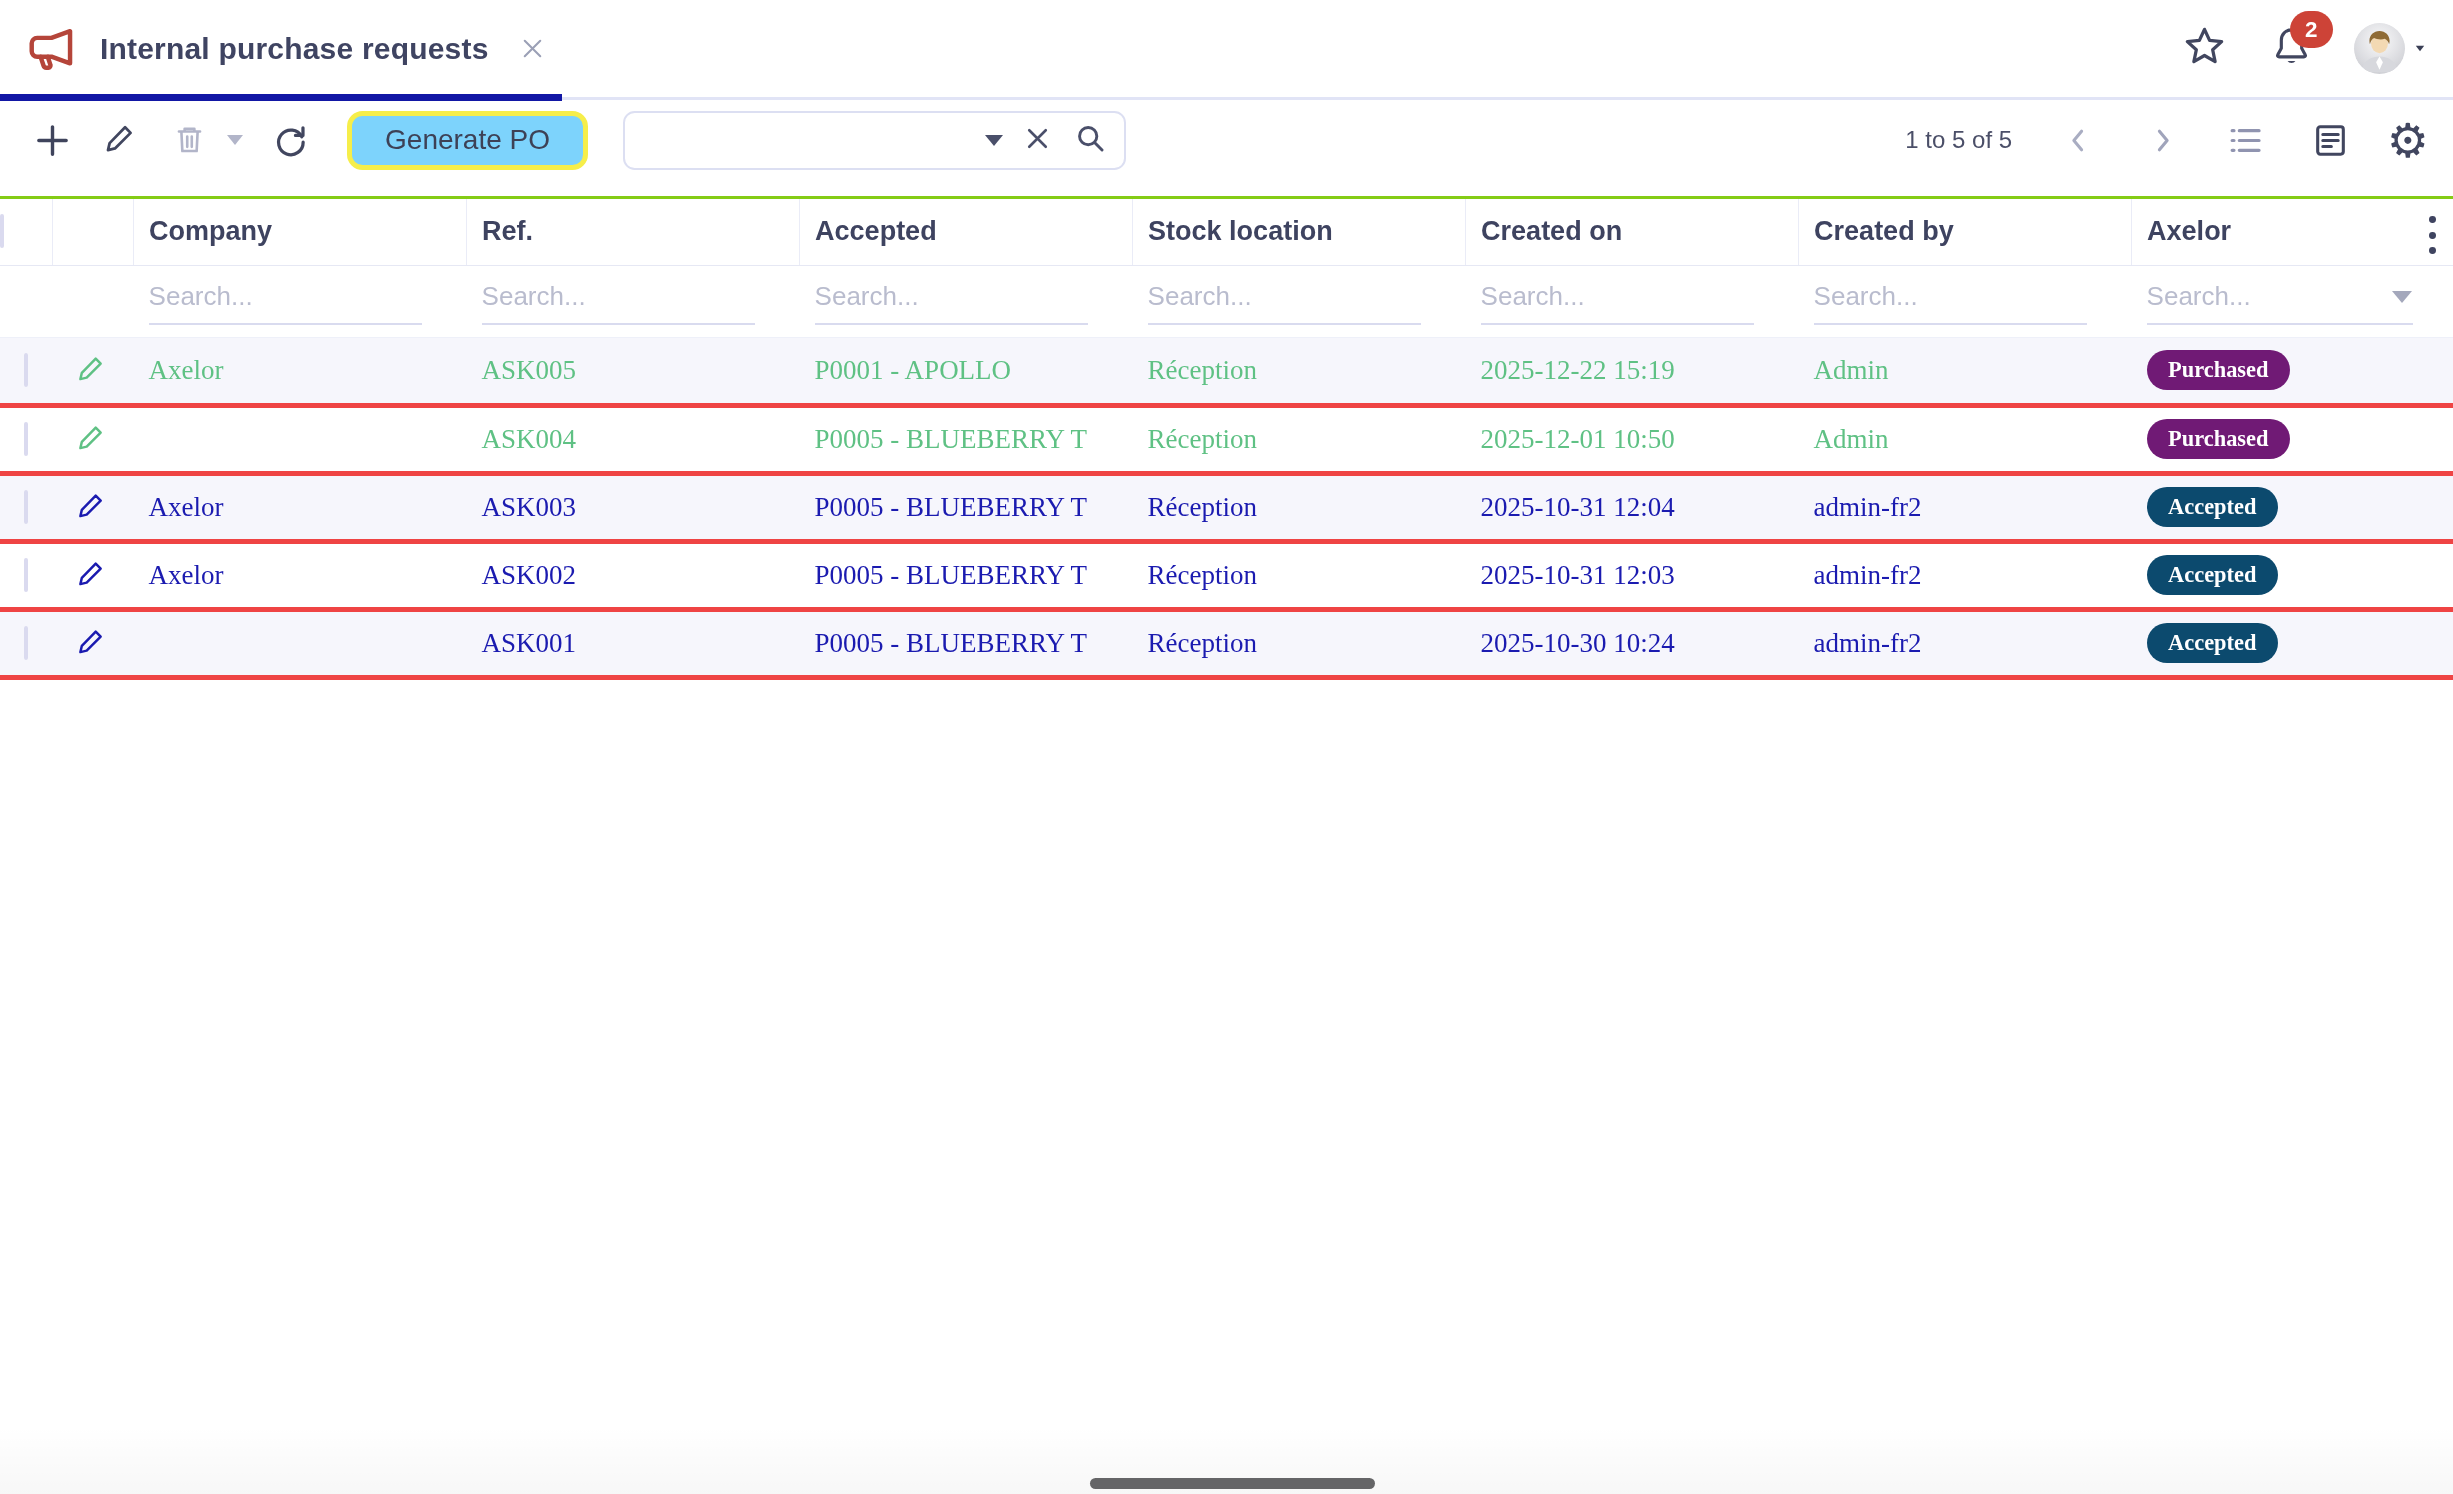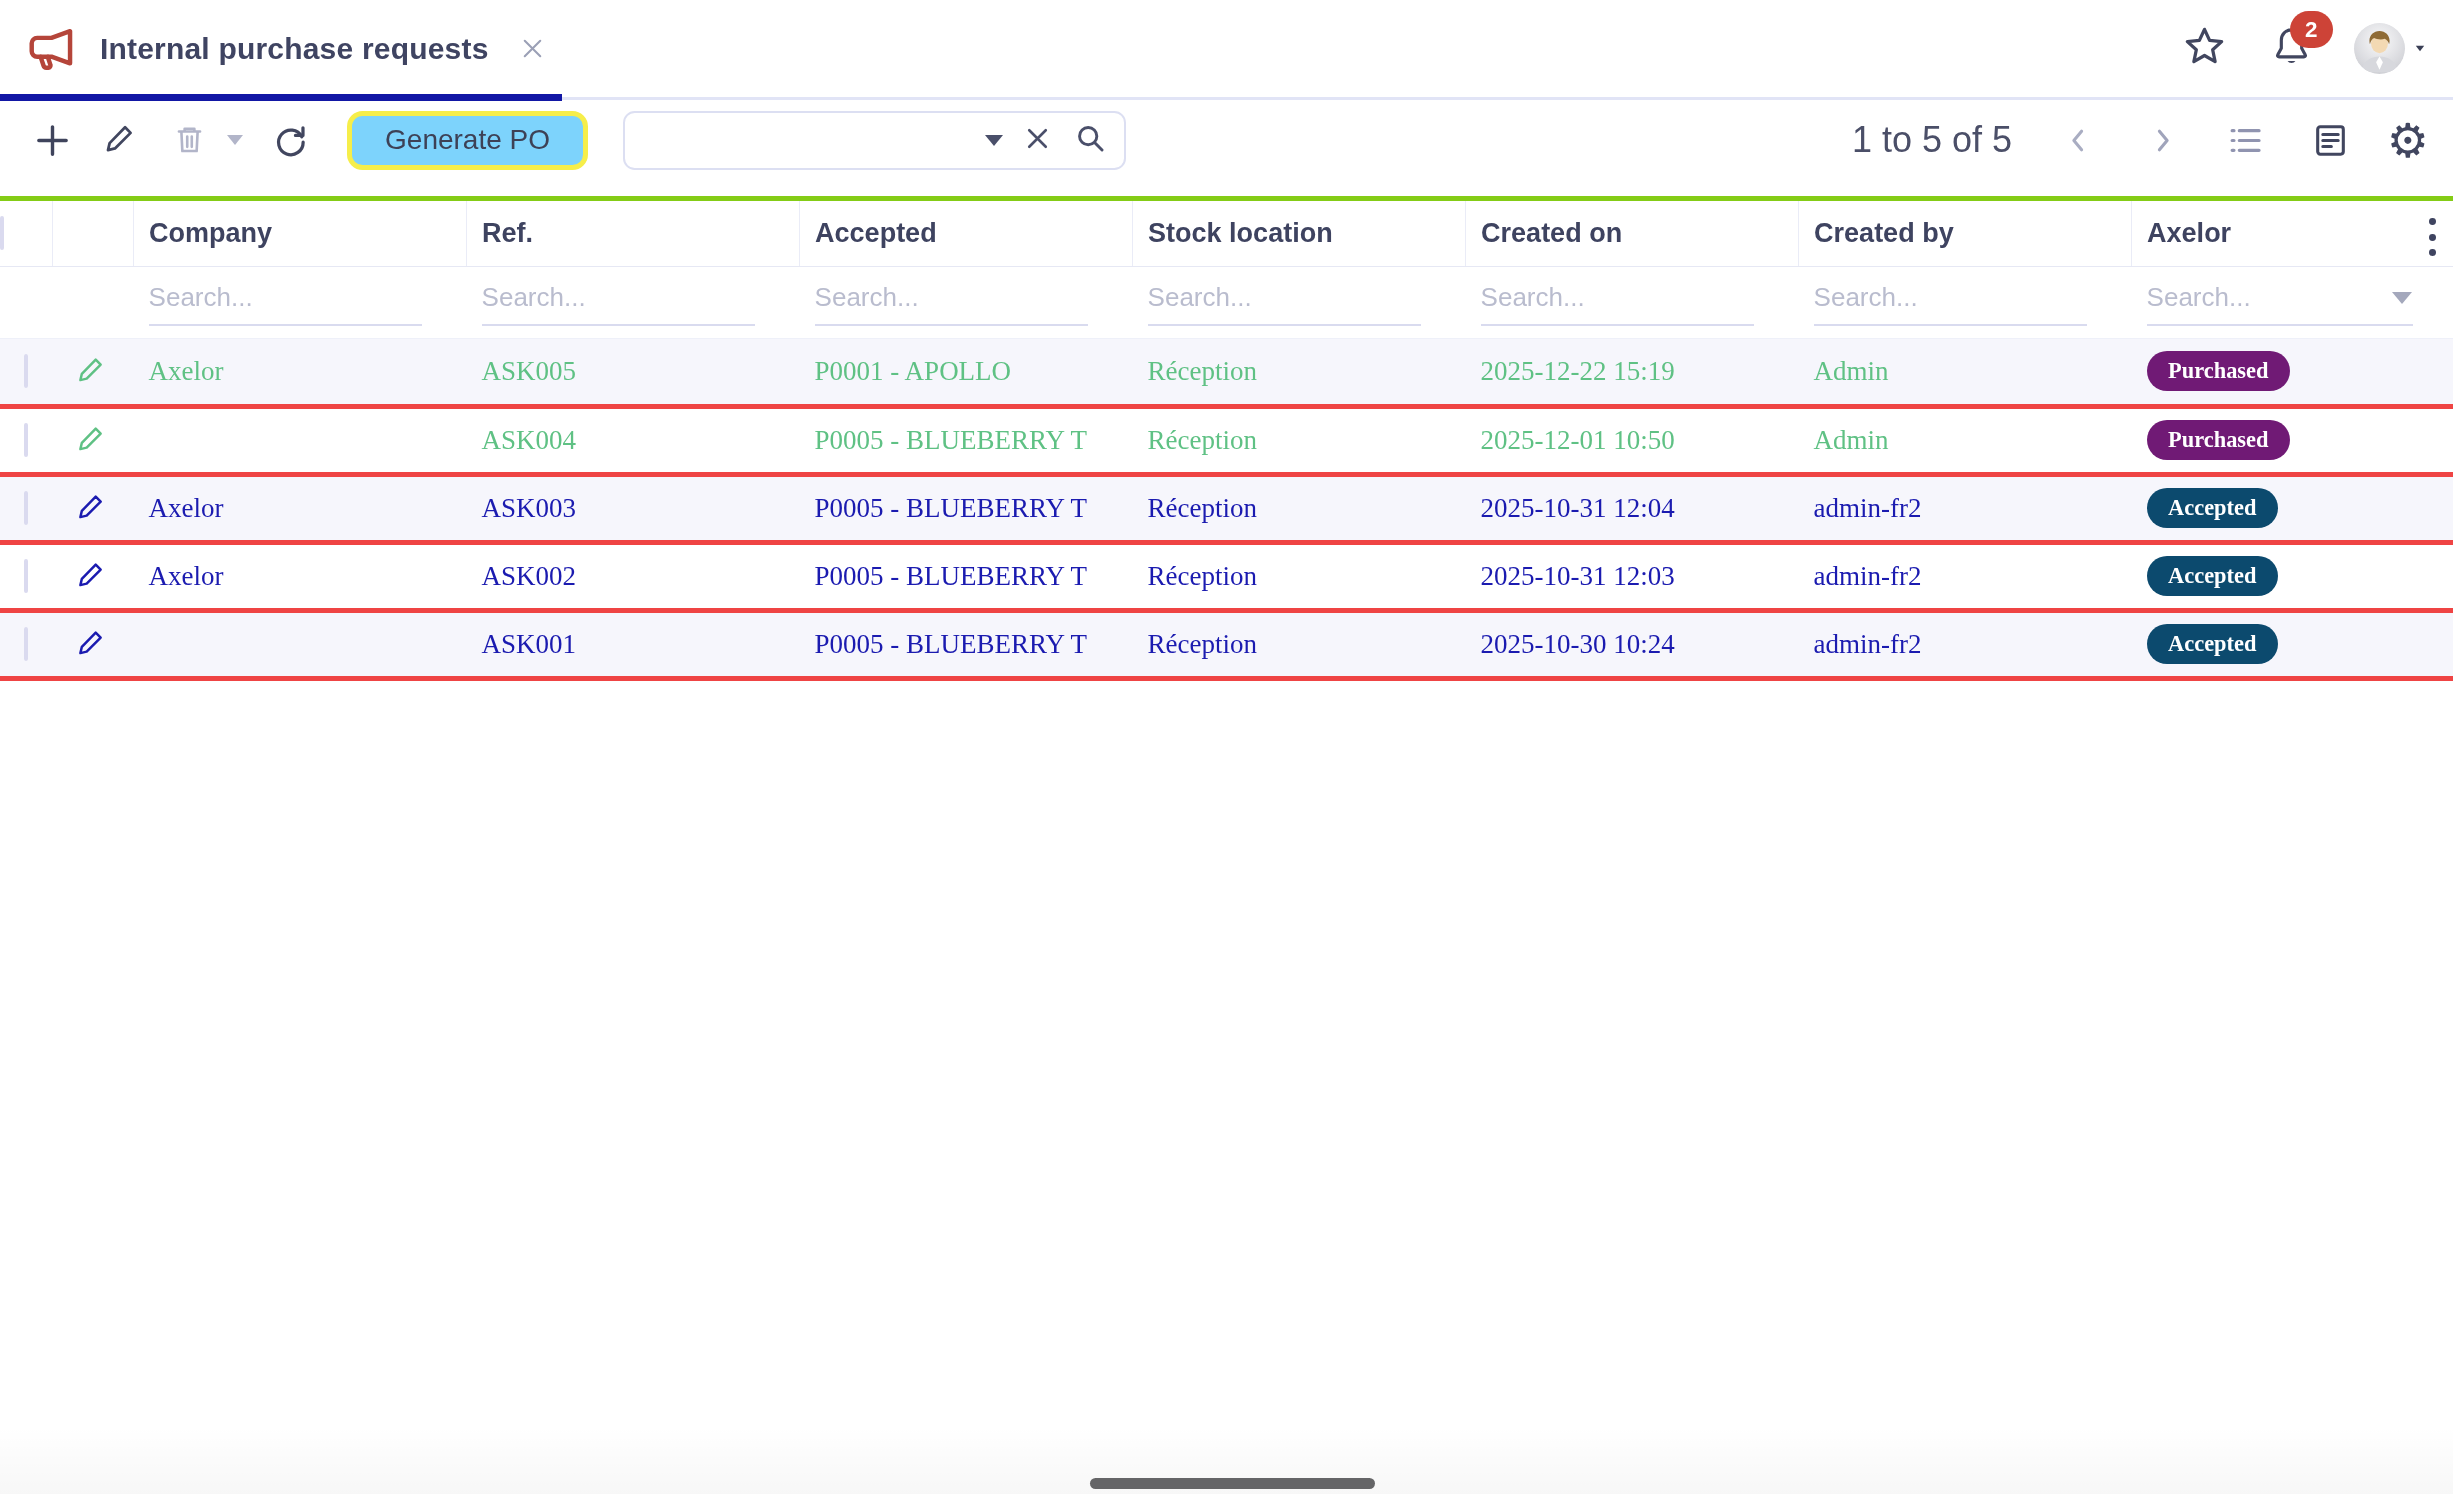--- a/index.html
+++ b/index.html
@@ -34,28 +34,28 @@
   .generate-po { margin-left: 15.6px; height: 59px; padding: 0 33px; background: #7dd3fc;
     border: 5.9px solid #f6ee4a; border-radius: 15.6px; font-size: 28px; color: #3d4156;
     font-family: "Liberation Sans", sans-serif; cursor: pointer; display: flex; align-items: center; }
   .searchbox { margin-left: 21.5px; width: 503px; height: 59px; border: 2px solid #dcdff2;
     border-radius: 11.7px; display: flex; align-items: center; padding: 0 15.6px; gap: 17.6px; background: #fff; }
   .searchbox input { flex: 1; border: none; outline: none; font-size: 27px; color: #3d4156;
     font-family: "Liberation Sans", sans-serif; background: transparent; min-width: 0; }
   .searchbox .sb-caret { width: 0; height: 0; border-left: 9.8px solid transparent;
     border-right: 9.8px solid transparent; border-top: 11.7px solid #4a4f6a; cursor: pointer; }
   .toolbar-right { margin-left: auto; display: flex; align-items: center; gap: 29px; }
-  .pagination-text { font-size: 36px; color: #4b4f68; margin-right: 9.8px; text-align: right; }
+  .pagination-text { font-size: 24px; color: #4b4f68; margin-right: 9.8px; text-align: right; }
 
   
   .grid-wrap { margin-top: 15.6px; }
   table { width: 2454px; border-collapse: collapse; table-layout: fixed; }
   th, td { overflow: hidden; white-space: nowrap; }
   thead th { height: 68px; background: #fff; text-align: left; font-size: 27px; font-weight: 700;
-    color: #3e4360; padding-left: 15.6px; border-top: 5px solid #84cc16; border-bottom: 1px solid #e6e8f4;
+    color: #3e4360; padding-left: 15.6px; border-top: 3px solid #84cc16; border-bottom: 1px solid #e6e8f4;
     border-right: 1px solid #eaecf7; position: relative; }
   thead th:last-child { border-right: none; }
   thead th.col-check, thead th.col-edit { padding-left: 0; }
   .filter-row td { height: 72px; background: #fff; border-bottom: 1px solid #eef0f9; position: relative; }
   .filter-input { width: calc(100% - 60px); margin-left: 15.6px; border: none; outline: none;
     border-bottom: 2px solid #d9dbef; font-size: 26px; color: #3d4156; padding: 3.9px 0 11.7px;
     background: transparent; font-family: "Liberation Sans", sans-serif; }
   .filter-input::placeholder { color: #b9bcce; opacity: 1; }
   .filter-caret { position: absolute; right: 45px; top: 25px; width: 0; height: 0;
     border-left: 10.7px solid transparent; border-right: 10.7px solid transparent;

